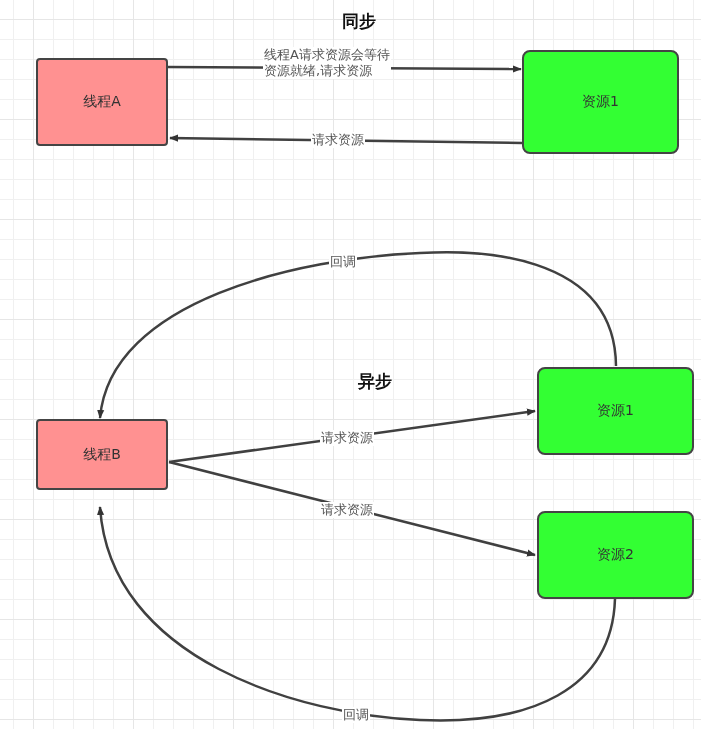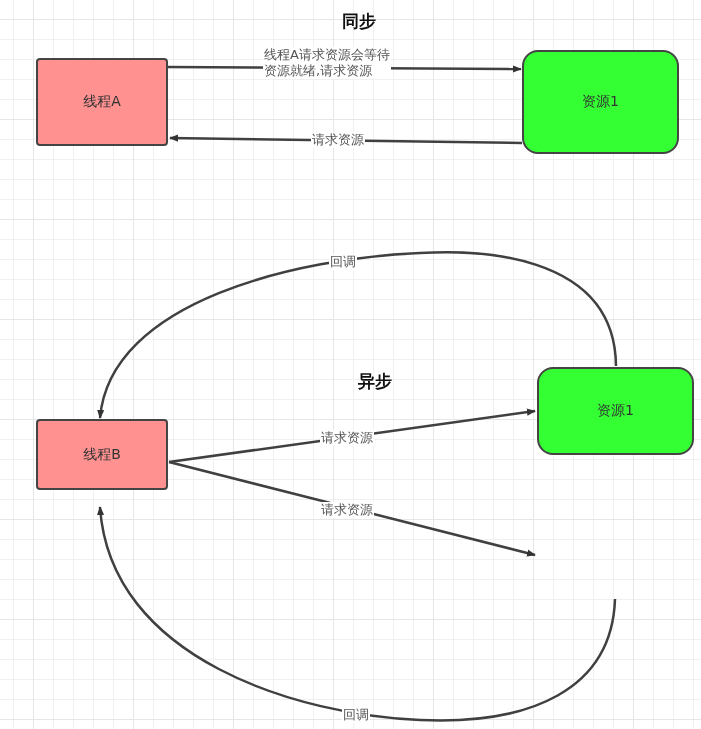--- a/index.html
+++ b/index.html
@@ -17,21 +17,21 @@
     background-position: 33px 19px, 33px 19px, 13px 19px, 13px 19px;
   }
   svg { position: absolute; left: 0; top: 0; }
   .node {
     position: absolute; box-sizing: border-box;
     border: 2px solid #444444;
     display: flex; align-items: center; justify-content: center;
     font-size: 14px; color: #333333;
   }
   .node.thread { background: #ff9191; border-radius: 4px; }
-  .node.resource { background: #33ff33; border-radius: 16px; }
+  .node.resource { background: #33ff33; border-radius: 8px; }
   .heading {
     position: absolute; font-weight: bold; font-size: 17px; color: #111111; text-align: center;
   }
   .edge-label {
     position: absolute; font-size: 13px; color: #555555; background: #ffffff;
     line-height: 16px; white-space: nowrap; padding: 0 1px;
   }
 </style>
 </head>
 <body>
@@ -78,20 +78,23 @@
   <div class="heading" style="left:342px; top:370px;margin-left:16px;">异步</div>
 
   <div class="node thread" style="left:36px; top:419px; width:132px; height:71px;">
     <span>线程B</span>
   </div>
 
   <div class="node resource" style="left:537px; top:367px; width:157px; height:88px;">
     <span>资源1</span>
   </div>
 
+  <div class="node resource" style="left:537px; top:511px; width:157px; height:88px;">
+    <span>资源2</span>
+  </div>
 
   <div class="edge-label" style="left:320px; top:430px;">请求资源</div>
 
   <div class="edge-label" style="left:320px; top:502px;">请求资源</div>
 
   <div class="edge-label" style="left:329px; top:254px;">回调</div>
 
   <div class="edge-label" style="left:342px; top:707px;">回调</div>
 
 </div>

